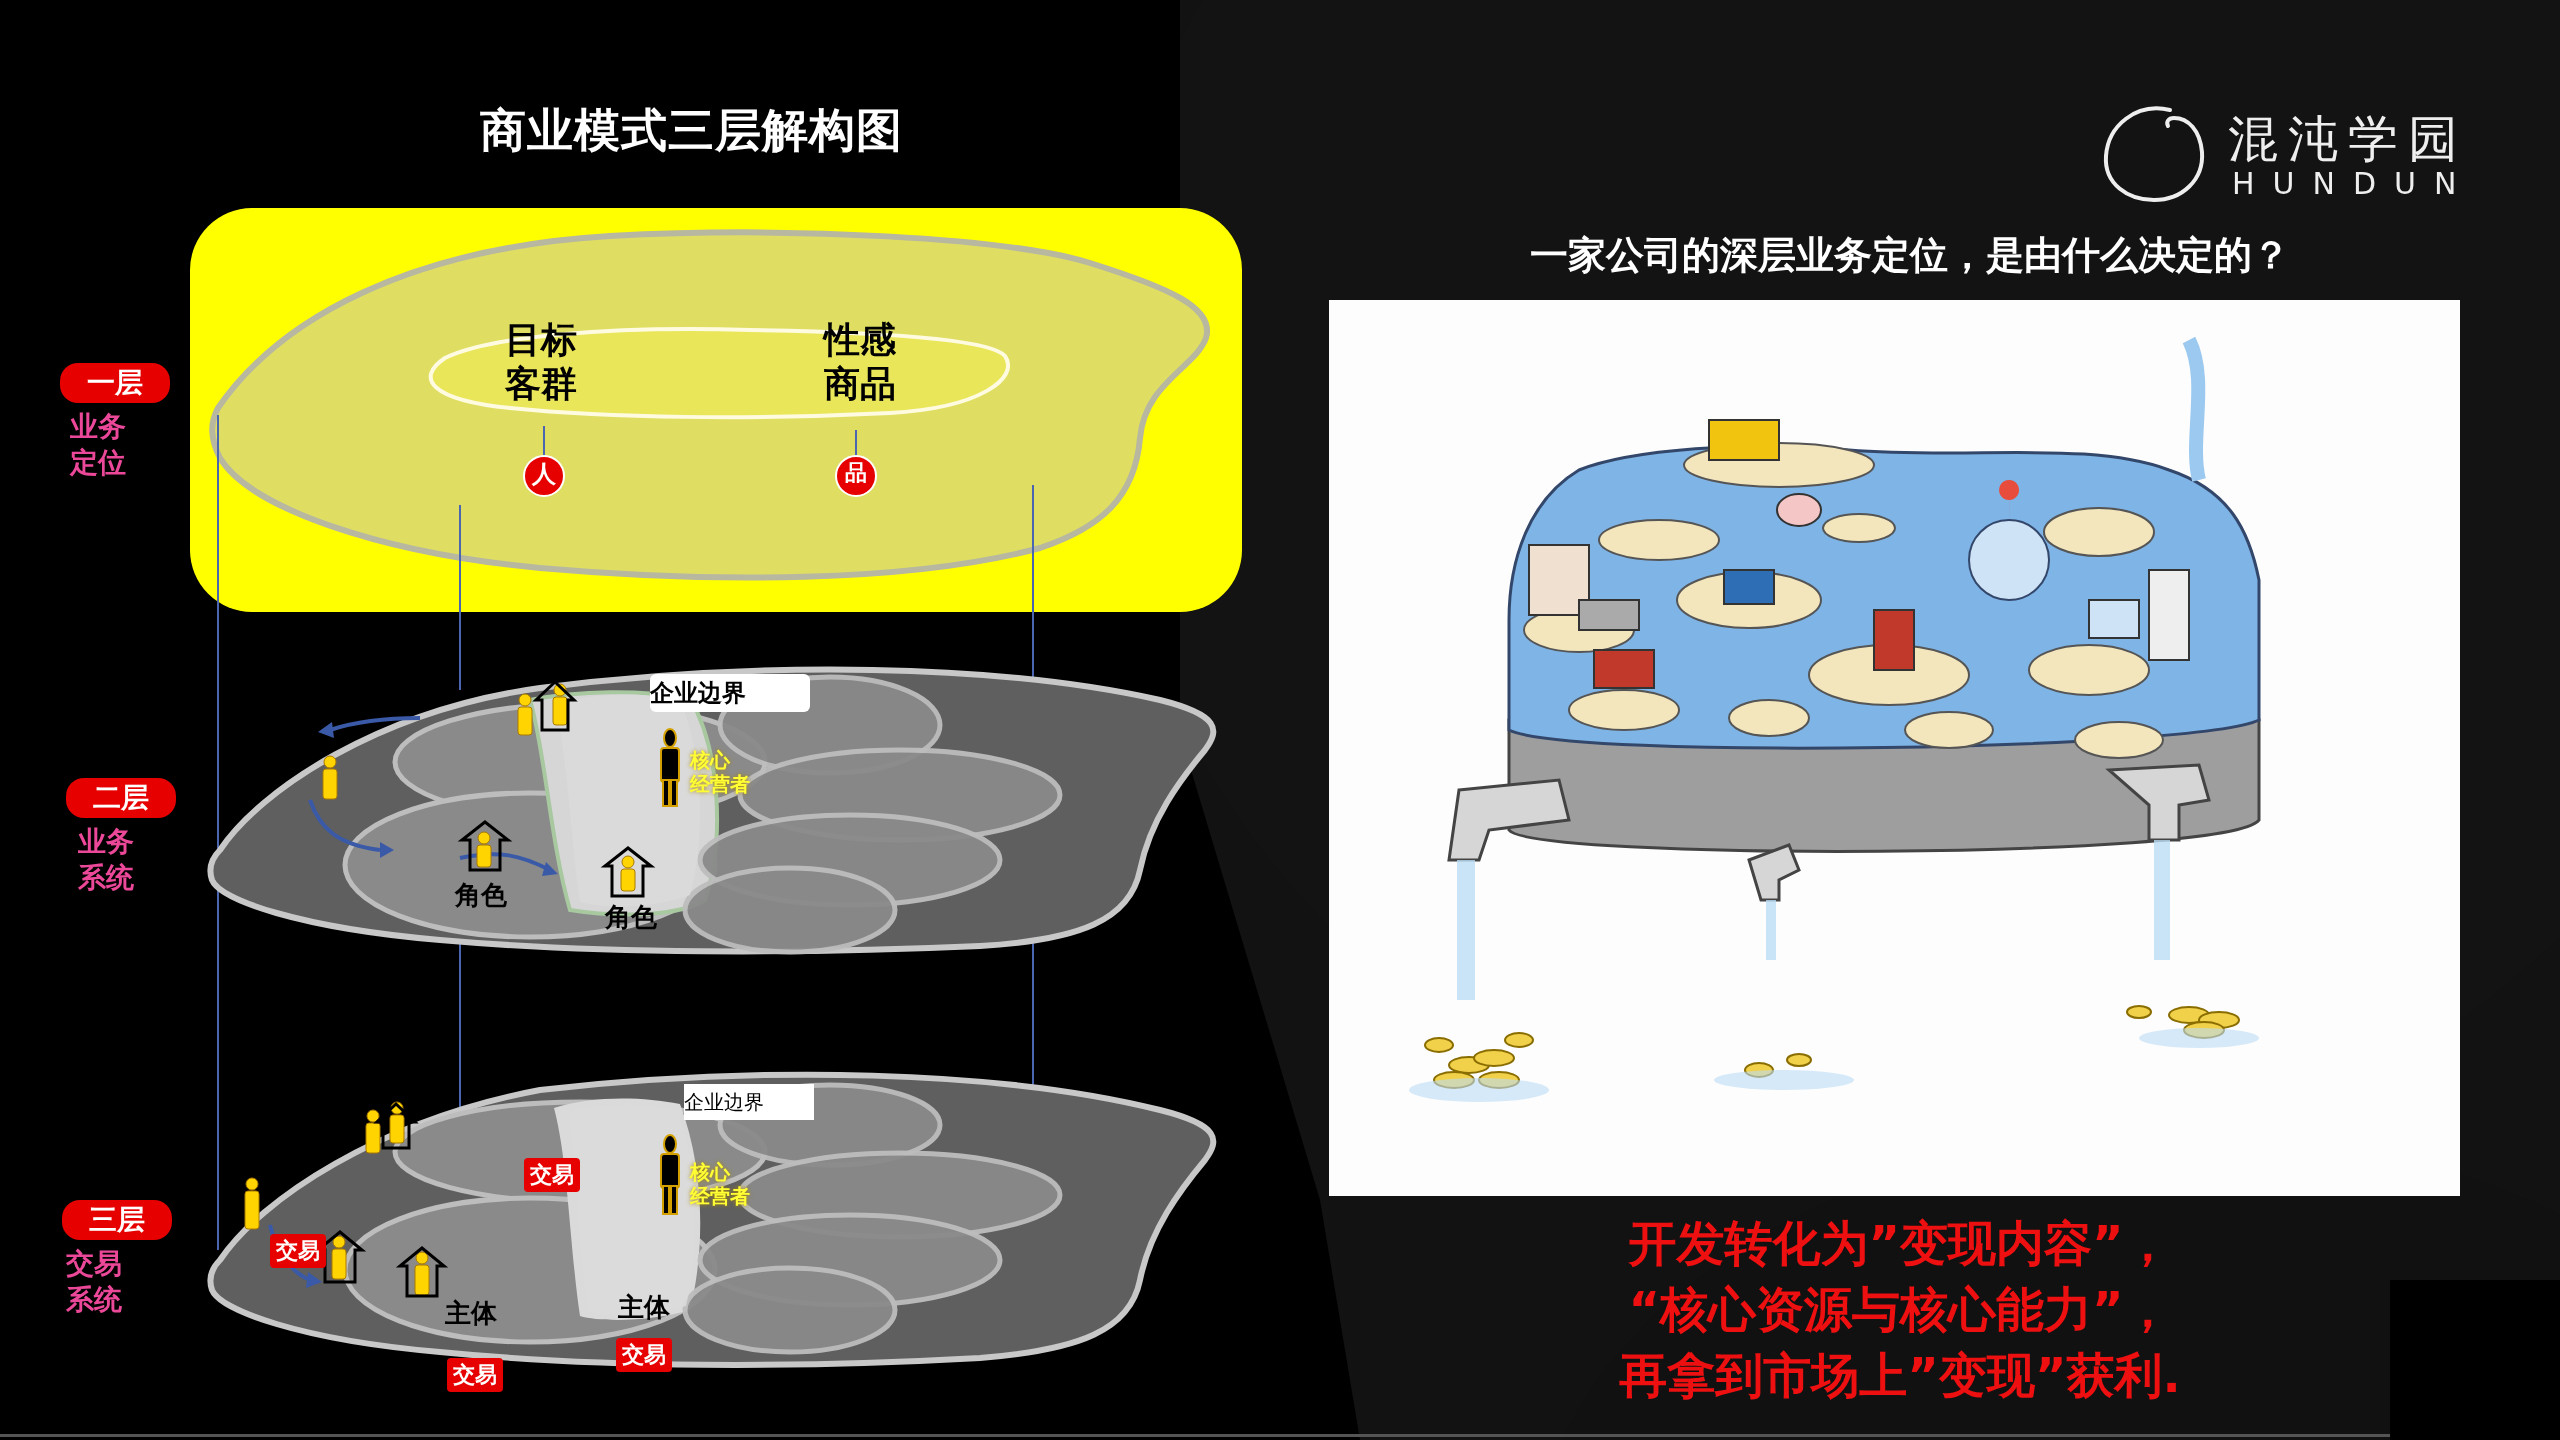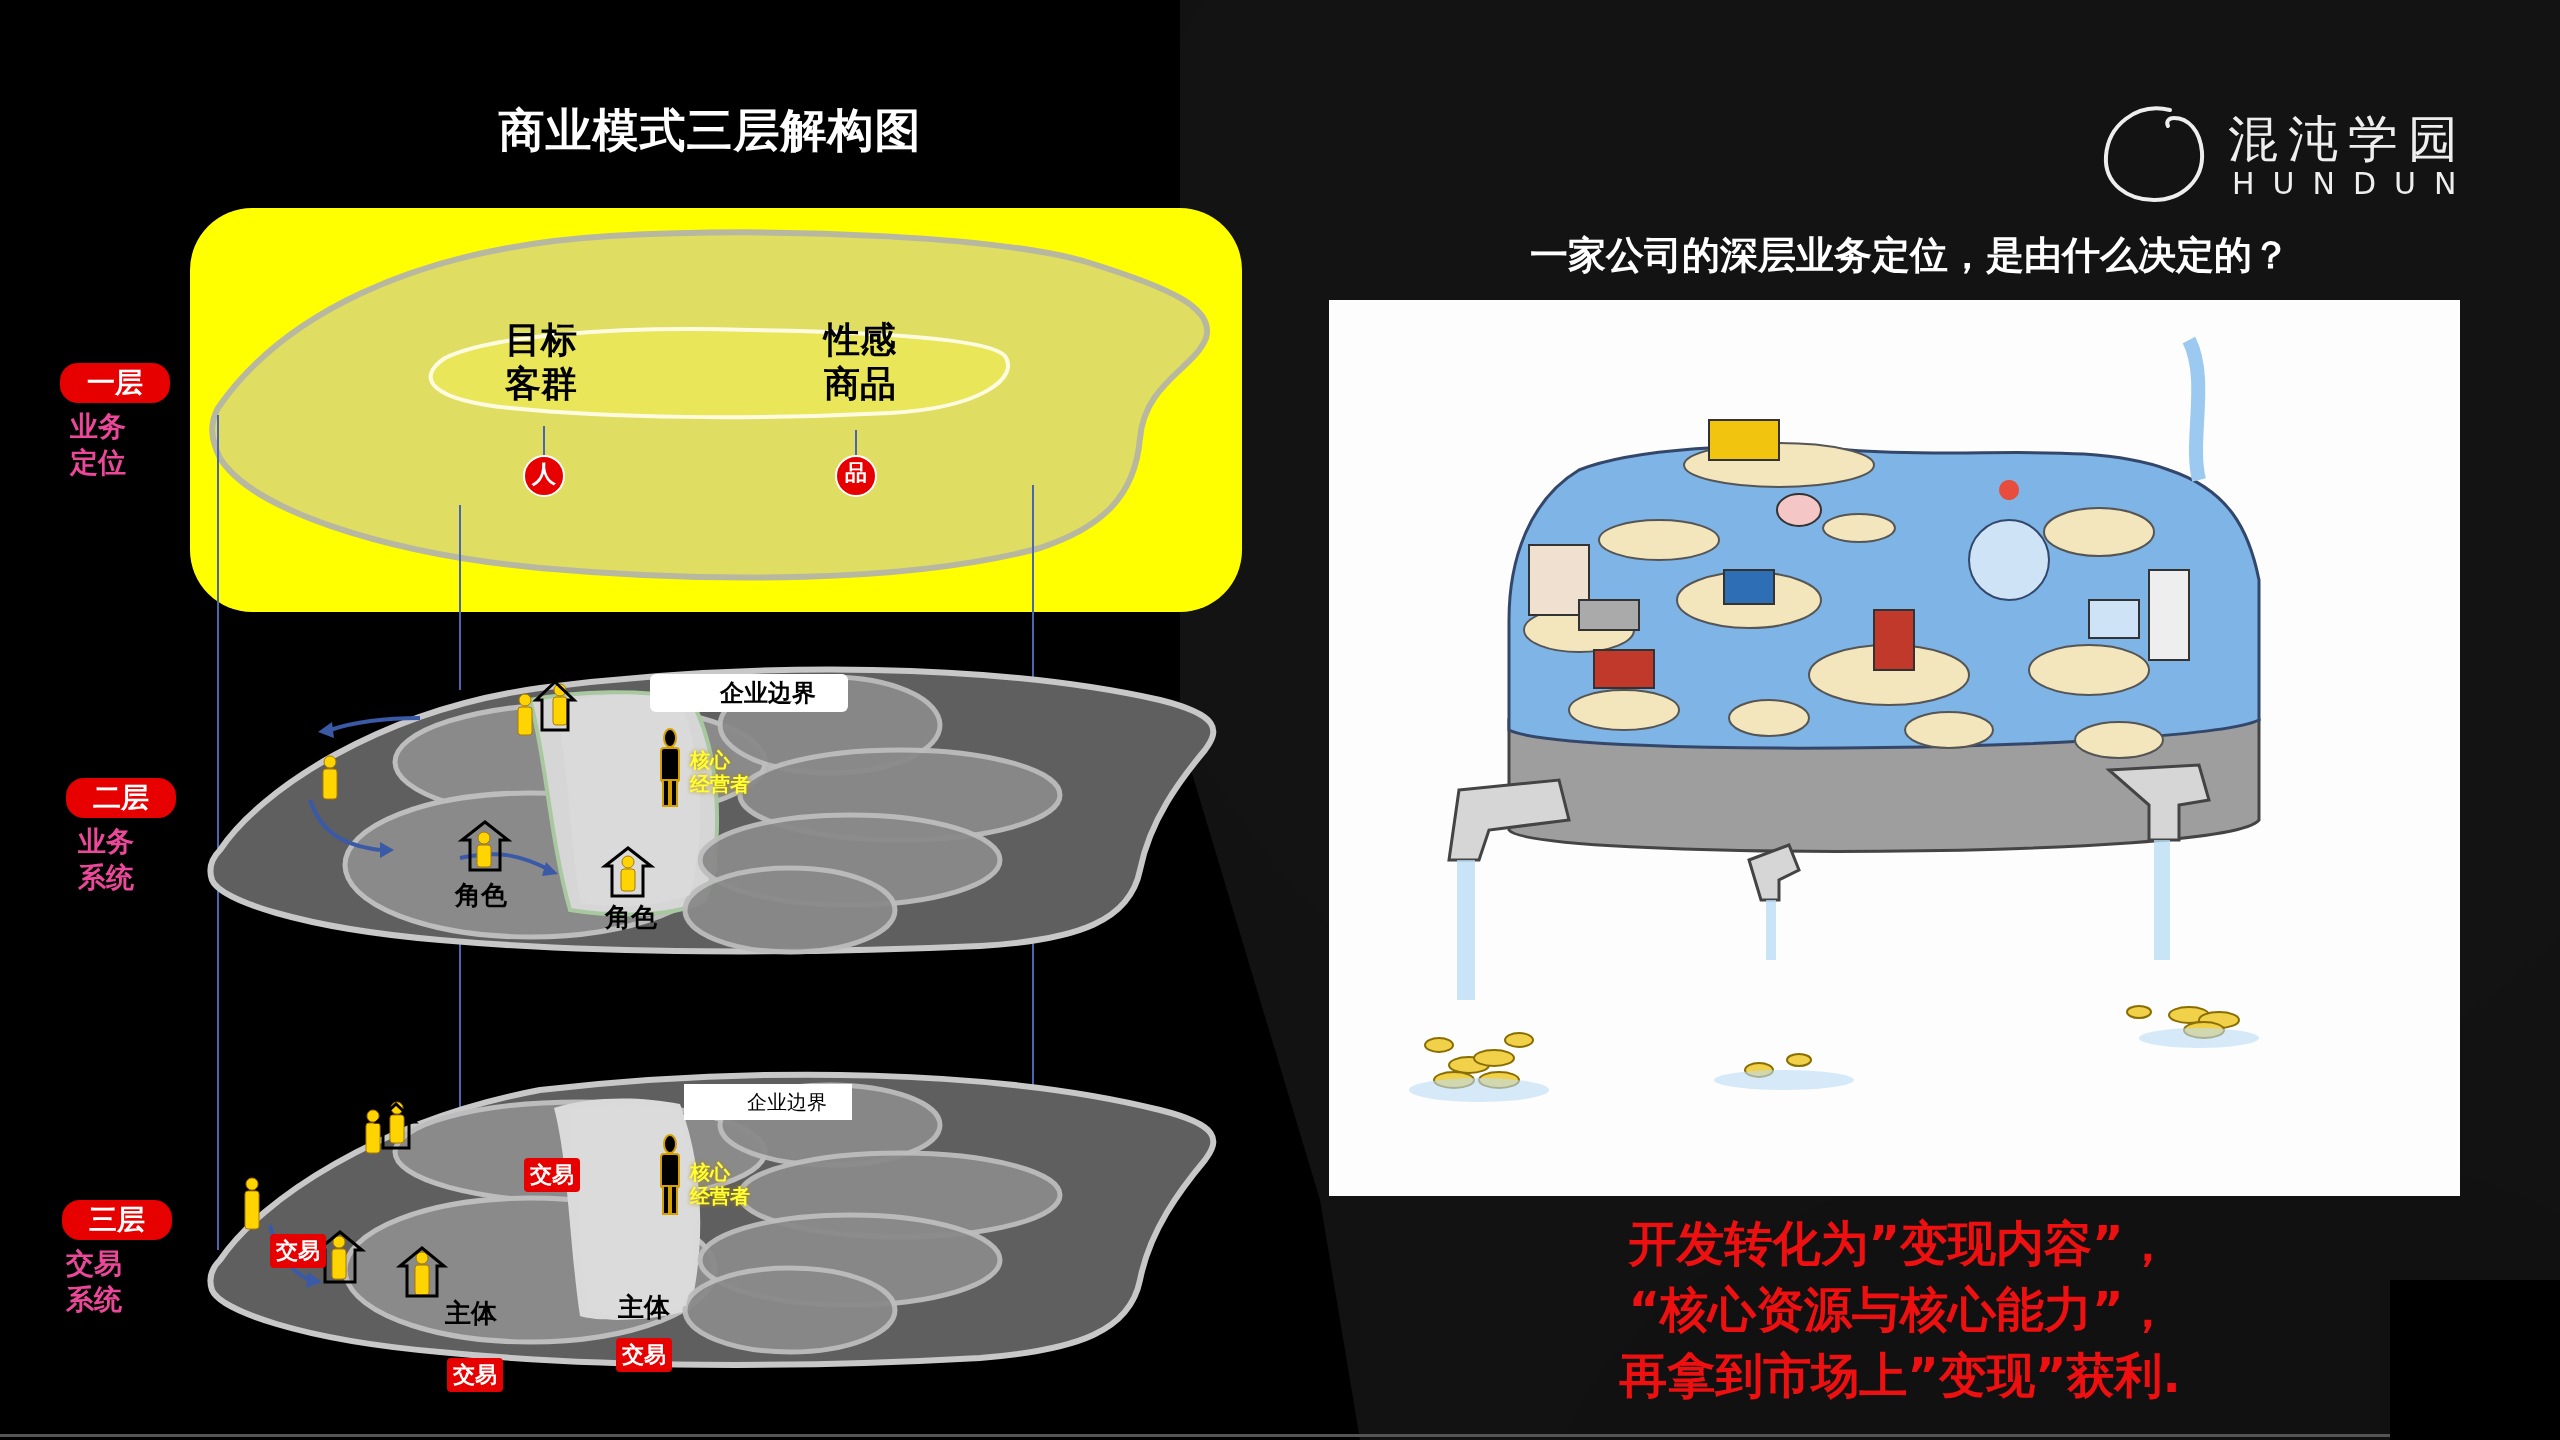--- a/index.html
+++ b/index.html
@@ -3,31 +3,31 @@
 <meta charset="utf-8">
 <style>
   html,body{margin:0;padding:0;}
   body{width:2560px;height:1440px;position:relative;overflow:hidden;background:#000;font-family:"DejaVu Sans","Liberation Sans",sans-serif;}
   .abs{position:absolute;}
   .bg-right{left:1100px;top:0;width:1460px;height:1440px;background:#121212;border-radius:0;}
   .bg-circle-top{left:1100px;top:-420px;width:1700px;height:1600px;border-radius:50%;background:#131313;}
   .bg-circle-bot{left:1530px;top:1130px;width:1300px;height:900px;border-radius:50%;background:#111;}
   .bottom-line{left:0;top:1434px;width:2400px;height:3px;background:#555;}
   .br-black{left:2390px;top:1280px;width:170px;height:160px;background:#000;}
-  .diagram-title{left:480px;top:100px;width:460px;text-align:center;color:#fff;font-size:46px;font-weight:bold;letter-spacing:1px;}
+  .diagram-title{left:480px;top:100px;width:460px;color:#fff;font-size:46px;font-weight:bold;letter-spacing:1px;}
   .layer-badge{width:110px;height:40px;border-radius:18px;background:#e60000;color:#fff;font-size:28px;font-weight:bold;text-align:center;line-height:40px;}
   .layer-sub{color:#ec4899;font-size:28px;font-weight:bold;line-height:36px;text-align:left;width:90px;}
   .yellow-box{left:190px;top:208px;width:1052px;height:404px;border-radius:62px;background:#ffff00;}
   .q-title{left:1470px;top:230px;width:880px;color:#fff;font-size:38px;font-weight:bold;text-align:center;}
   .logo-text-cn{left:2228px;top:106px;color:#eee;font-size:50px;letter-spacing:10px;font-family:"DejaVu Serif",serif;text-align:center;}
   .logo-text-en{left:2232px;top:166px;color:#eee;font-size:30px;letter-spacing:18px;font-family:"DejaVu Sans",sans-serif;}
   .photo{left:1329px;top:300px;width:1131px;height:896px;background:#fdfdfd;overflow:hidden;}
   .conclusion{left:1540px;top:1210px;width:720px;color:#ee1010;font-size:48px;font-weight:bold;line-height:66px;text-align:center;}
   .tag-red{background:#e60000;color:#fff;font-size:22px;font-weight:bold;border-radius:4px;padding:2px 6px;}
-  .boundary-tag{background:#fff;color:#000;font-weight:bold;border-radius:6px;text-align:center;padding-left:38px;}
+  .boundary-tag{background:#fff;color:#000;font-weight:bold;border-radius:6px;}
   .black-label{color:#000;font-weight:bold;font-size:26px;}
   .core-label{color:#ffff33;font-size:20px;font-weight:bold;text-align:left;line-height:24px;text-shadow:0 0 4px #aa8800;}
 </style>
 </head>
 <body>
 
 <div class="abs bg-right"></div>
 <div class="abs bg-circle-top"></div>
 <div class="abs bg-circle-bot"></div>
 <div class="abs" style="left:0;top:0;width:1180px;height:1440px;background:#000;"></div>

